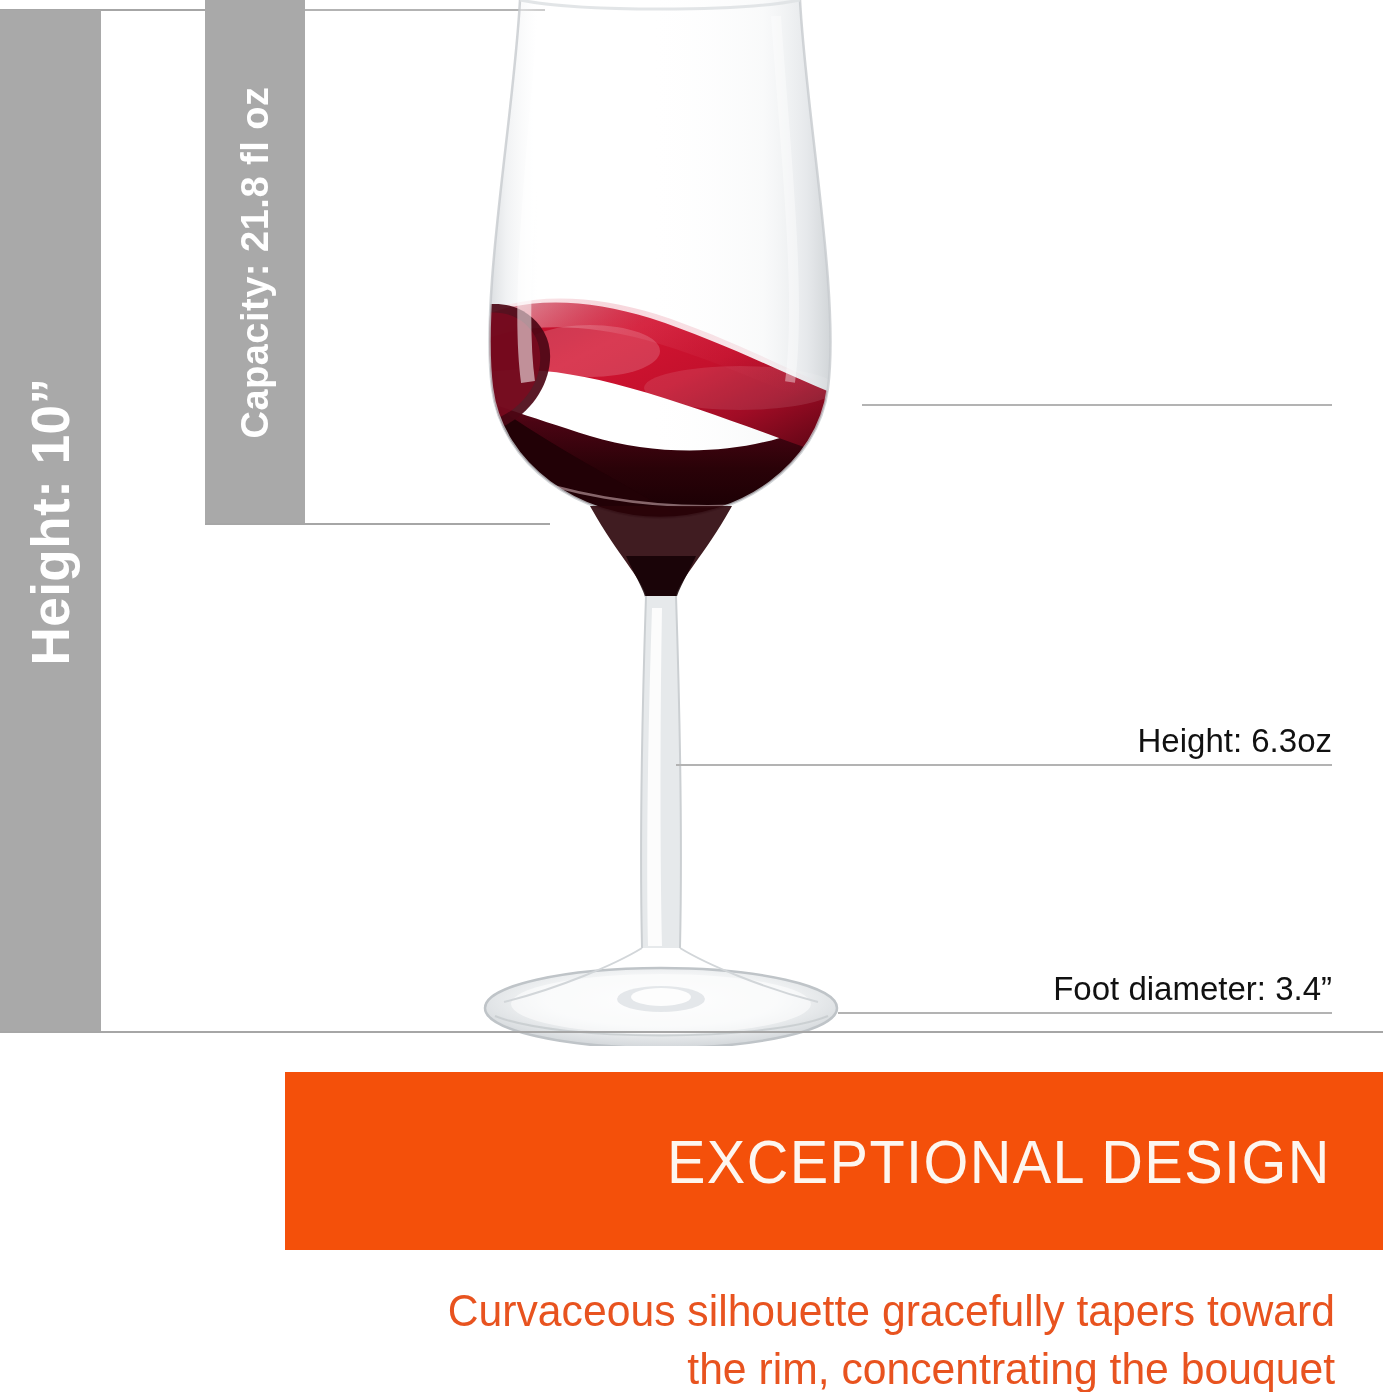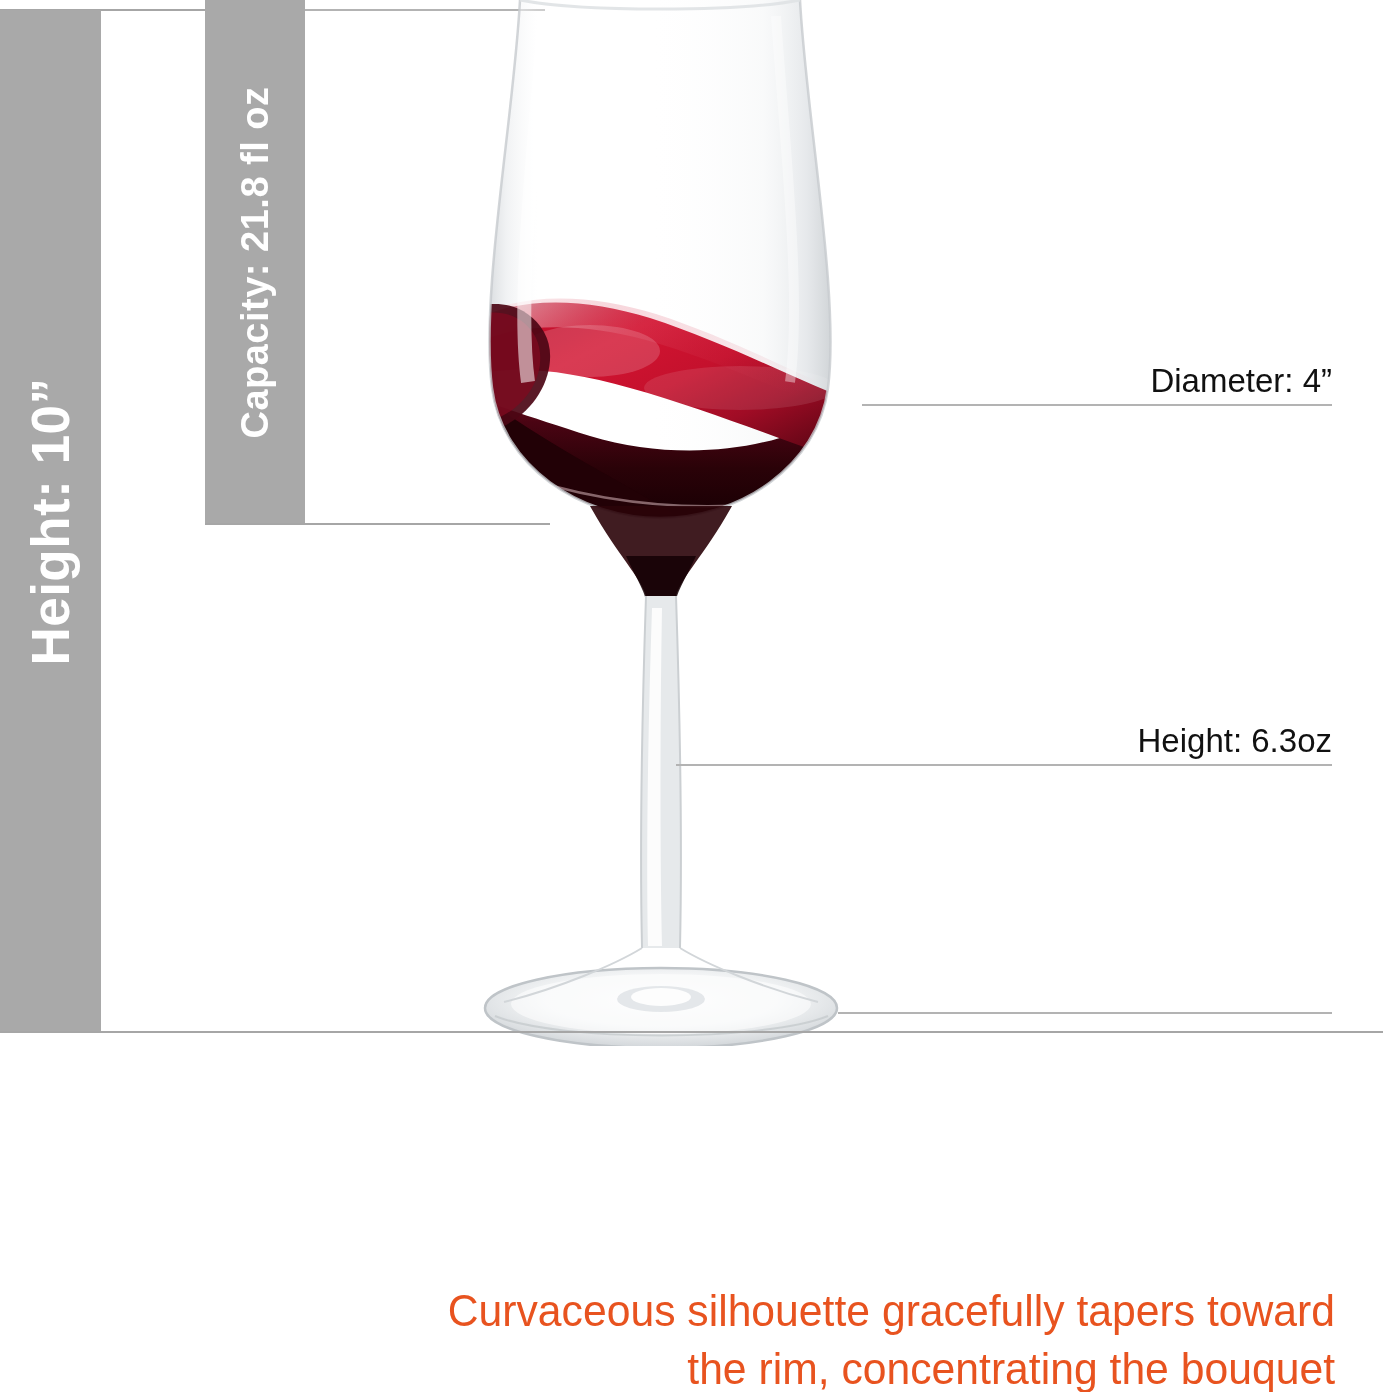--- a/index.html
+++ b/index.html
@@ -268,26 +268,29 @@
 
   <div class="measure-bar" id="capacity-bar">
     <span class="bar-label">Capacity: 21.8 fl oz</span>
   </div>
 
   <div class="rule" style="left:205px; top:523px; width:345px;"></div>
 
   <div class="rule" style="left:0px; top:1031px; width:1383px;"></div>
 
   <div class="rule-thin" style="left:862px; top:404px; width:470px;"></div>
-  <div class="callout" style="left:932px; top:362px; width:400px;">Diameter: 4”</div>
 
   <div class="rule-thin" style="left:676px; top:764px; width:656px;"></div>
   <div class="callout" style="left:832px; top:722px; width:500px;">Height: 6.3oz</div>
 
   <div class="rule-thin" style="left:838px; top:1012px; width:494px;"></div>
-
+  <div class="callout" style="left:832px; top:970px; width:500px;">Foot diameter: 3.4”</div>
+
+  <div id="banner">
+    <span class="banner-text">EXCEPTIONAL DESIGN</span>
+  </div>
 
   <div id="caption">
     <span class="cap-line">Curvaceous silhouette gracefully tapers toward</span>
     <span class="cap-line">the rim, concentrating the bouquet</span>
   </div>
 
 </div>
 
 </body></html>

